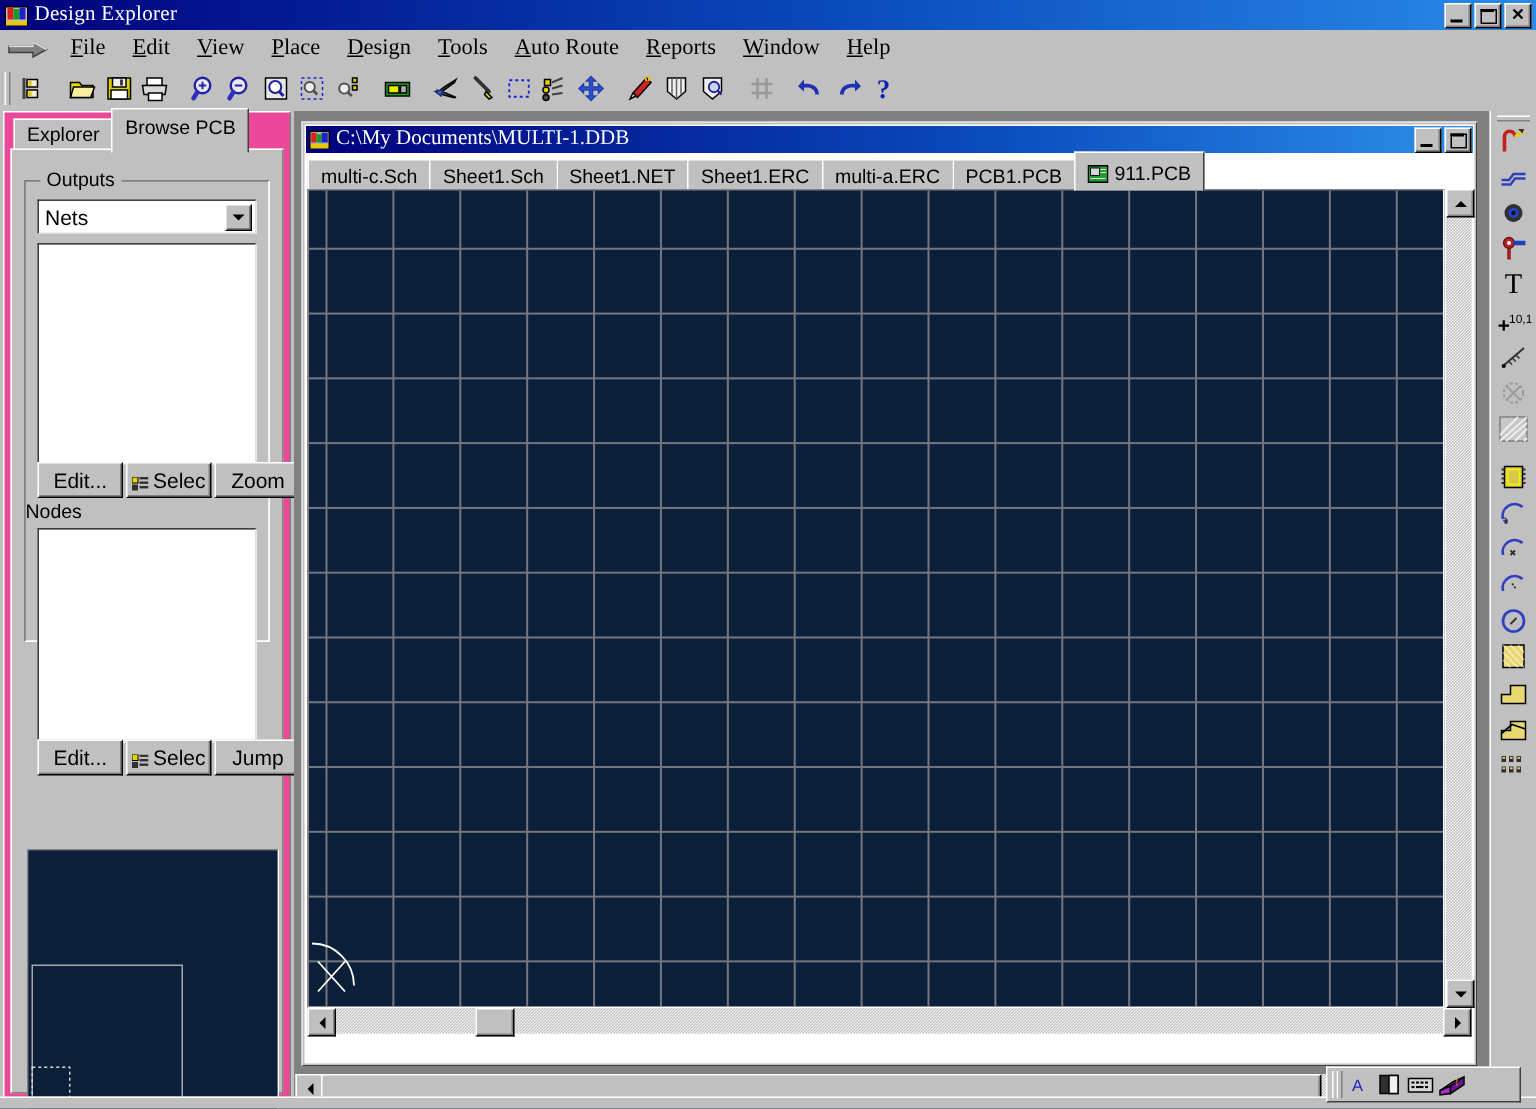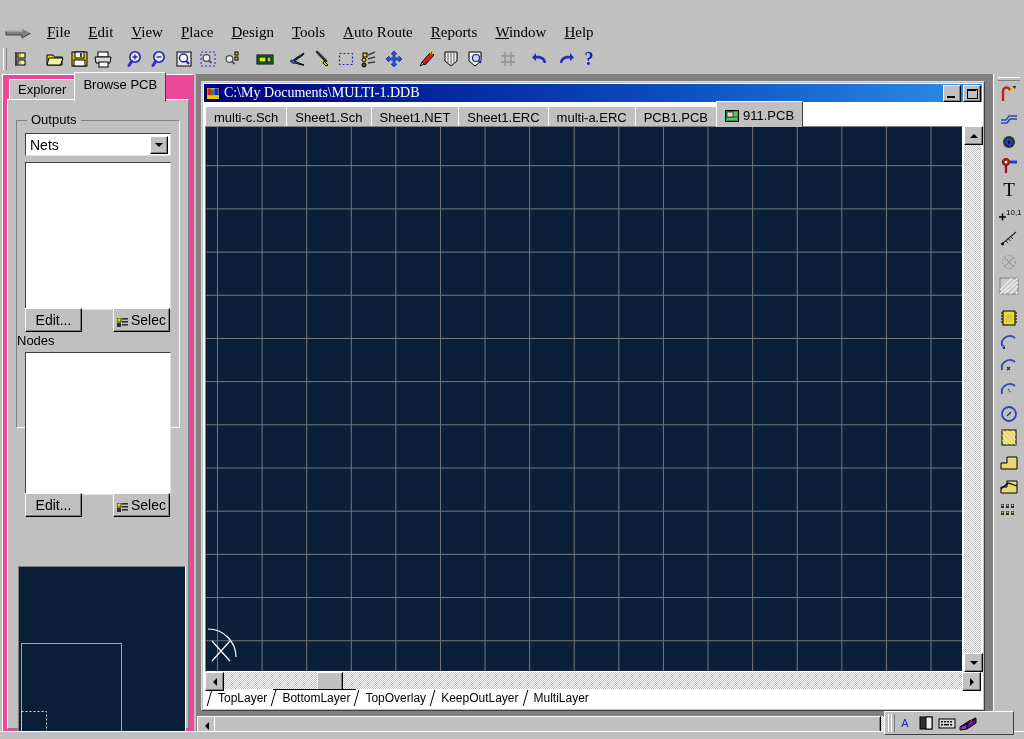--- a/index.html
+++ b/index.html
@@ -107,21 +107,21 @@
   .arrow-up{width:0;height:0;border-left:4px solid transparent;border-right:4px solid transparent;border-bottom:4px solid #000;}
   .arrow-lt{width:0;height:0;border-top:4px solid transparent;border-bottom:4px solid transparent;border-right:4px solid #000;}
   .arrow-rt{width:0;height:0;border-top:4px solid transparent;border-bottom:4px solid transparent;border-left:4px solid #000;}
 
   .listbox{
     position:absolute;background:#fff;
     border:1px solid #808080;border-right-color:#fff;border-bottom-color:#fff;
   }
   .listbox .lin{position:absolute;left:-1px;top:-1px;right:-1px;bottom:-1px;
     border:1px solid #404040;border-right-color:#dfdfdf;border-bottom-color:#dfdfdf;pointer-events:none;}
-  .btnrow{position:absolute;display:flex;gap:29px;}
+  .btnrow{position:absolute;display:flex;}
   .w95btn{
     height:22px;background:#c0c0c0;font-family:"Liberation Sans",sans-serif;font-size:14px;
     border-top:1px solid #fff;border-left:1px solid #fff;
     border-right:1px solid #000;border-bottom:1px solid #000;
     box-shadow:inset -1px -1px 0 #808080;
     display:flex;align-items:center;justify-content:center;gap:3px;
     overflow:hidden;white-space:nowrap;color:#000;
   }
   .sel-icon{width:11px;height:10px;flex:none;position:relative;}
 
@@ -256,20 +256,44 @@
     border-left:1px solid #fff;border-right:1px solid #808080;}
   .sp-grip:after{content:"";position:absolute;left:4px;top:0;width:2px;height:18px;
     border-left:1px solid #fff;border-right:1px solid #808080;}
   .sp-ico{width:21px;height:18px;display:flex;align-items:center;justify-content:center;position:relative;flex:none;}
 </style>
 </head>
 <body>
 
 <div id="app">
 
+  <div class="titlebar">
+    <div class="title-icon">
+      <svg width="16" height="16" viewBox="0 0 16 16">
+        <rect x="0" y="2" width="16" height="13" fill="#000"></rect>
+        <rect x="1" y="3" width="14" height="10" fill="#c0c0c0"></rect>
+        <rect x="2" y="3" width="4" height="8" fill="#d82020"></rect>
+        <rect x="6" y="4" width="4" height="7" fill="#1a9a2a"></rect>
+        <rect x="10" y="3" width="4" height="8" fill="#2020c8"></rect>
+        <rect x="1" y="12" width="14" height="3" fill="#e8c800"></rect>
+      </svg>
+    </div>
+    <div class="title-text">Design Explorer</div>
+    <div class="tb-btns">
+      <div class="tb-btn">
+          <i class="gl-min"></i>
+        </div>
+      <div class="tb-btn">
+          <i class="gl-max"></i>
+        </div>
+      <div class="tb-btn">
+          <span style="font-size:11px;font-weight:bold;">✕</span>
+        </div>
+    </div>
+  </div>
 
   <div class="menubar">
     <div class="menu-grip">
       <svg width="38" height="22" viewBox="0 0 38 22">
         <path d="M6 9 L22 9 L22 6 L31 11 L22 16 L22 13 L6 13 Z" fill="#808080" stroke="#404040" stroke-width="1"></path>
         <path d="M6 9 L22 9 L22 6 L31 11" fill="none" stroke="#dfdfdf" stroke-width="1"></path>
       </svg>
     </div>
     <div class="menu-item"><u>F</u><span>ile</span></div>
     <div class="menu-item"><u>E</u>dit</div>
@@ -603,37 +627,20 @@
         <div class="sb sb-track" style="left:0;right:0;bottom:18px;height:17px;">
           <div class="sb-btn" style="left:0;top:0;width:17px;height:17px;">
               <i class="arrow-lt"></i>
             </div>
           <div class="sb-btn" style="right:0;top:0;width:17px;height:17px;">
               <i class="arrow-rt"></i>
             </div>
           <div class="sb-thumb" style="left:112px;top:0;width:24px;height:17px;"></div>
         </div>
 
-        <div class="layertabs">
-          <div class="ltab">
-              <span>TopLayer</span>
-            </div>
-          <div class="ltab active">
-              <span>BottomLayer</span>
-            </div>
-          <div class="ltab">
-              <span>TopOverlay</span>
-            </div>
-          <div class="ltab">
-              <span>KeepOutLayer</span>
-            </div>
-          <div class="ltab">
-              <span>MultiLayer</span>
-            </div>
-        </div>
       </div>
     </div>
 
     <div class="sb sb-track" style="right:0;top:0;width:17px;bottom:17px;">
       <div class="sb-btn" style="left:0;top:0;width:17px;height:17px;">
           <i class="arrow-up"></i>
         </div>
       <div class="sb-btn" style="left:0;bottom:0;width:17px;height:17px;">
           <i class="arrow-dn"></i>
         </div>

